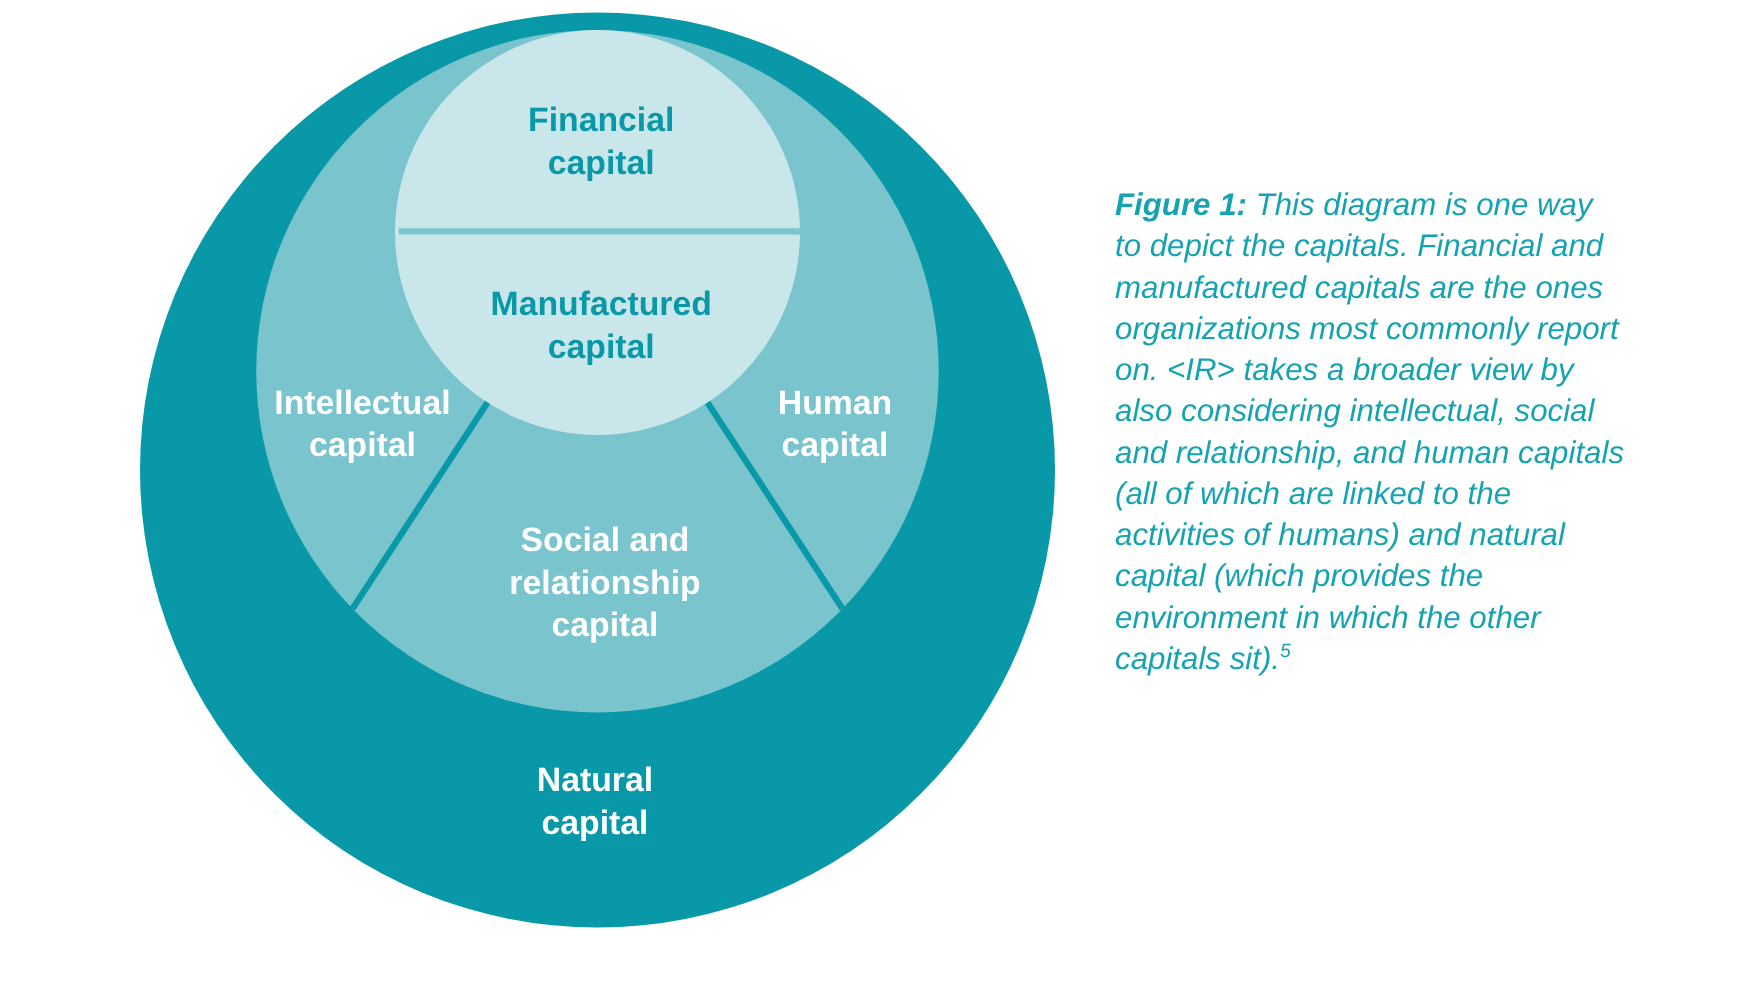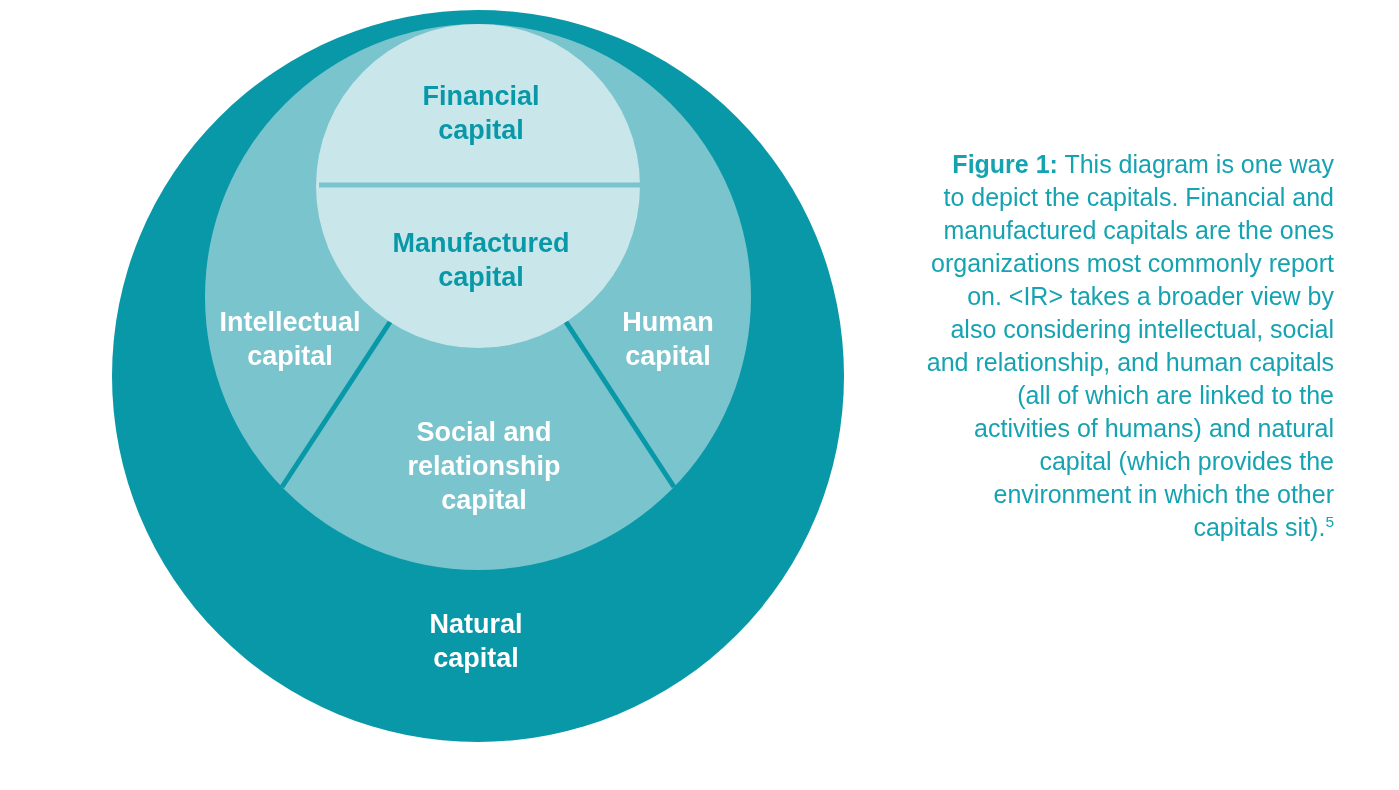--- a/index.html
+++ b/index.html
@@ -7,41 +7,41 @@
     padding: 0;
     background: #ffffff;
   }
   .page {
     position: relative;
     width: 1399px;
     height: 790px;
     background: #ffffff;
     font-family: "Liberation Sans", sans-serif;
     overflow: hidden;
-    text-align: right;
   }
   .diagram-svg {
     position: absolute;
     left: 0;
     top: 0;
   }
   .diagram-svg text {
     font-family: "Liberation Sans", sans-serif;
     font-weight: bold;
     font-size: 27px;
   }
   .caption {
     position: absolute;
-    left: 926px;
+    left: 892px;
     top: 148px;
     width: 408px;
     color: #16a3b1;
     font-size: 25px;
     line-height: 33px;
     font-weight: normal;
+    font-style: italic;
   }
   .caption strong {
     font-weight: bold;
   }
   .caption sup {
     font-size: 0.62em;
     line-height: 0;
   }
 </style>
 </head>

